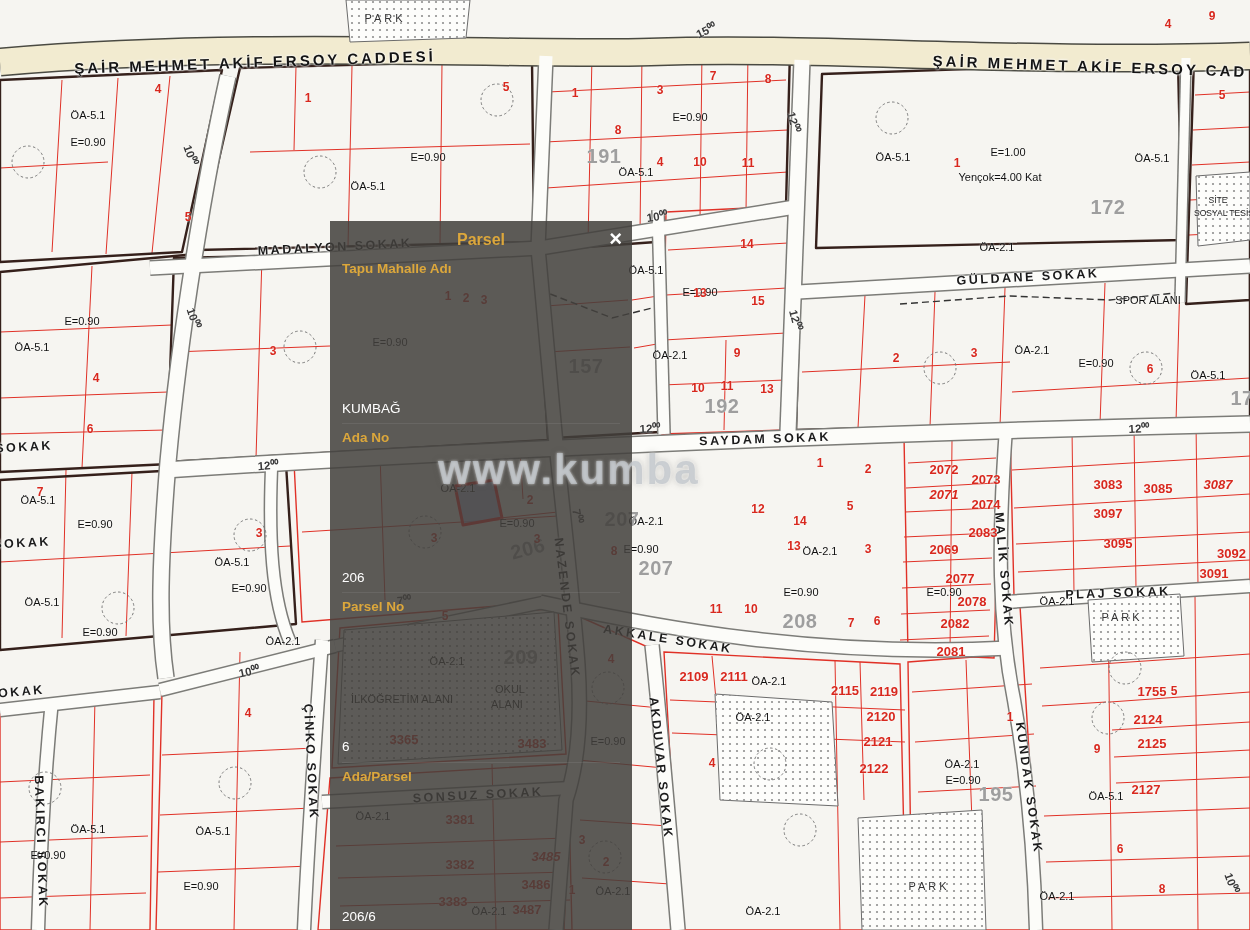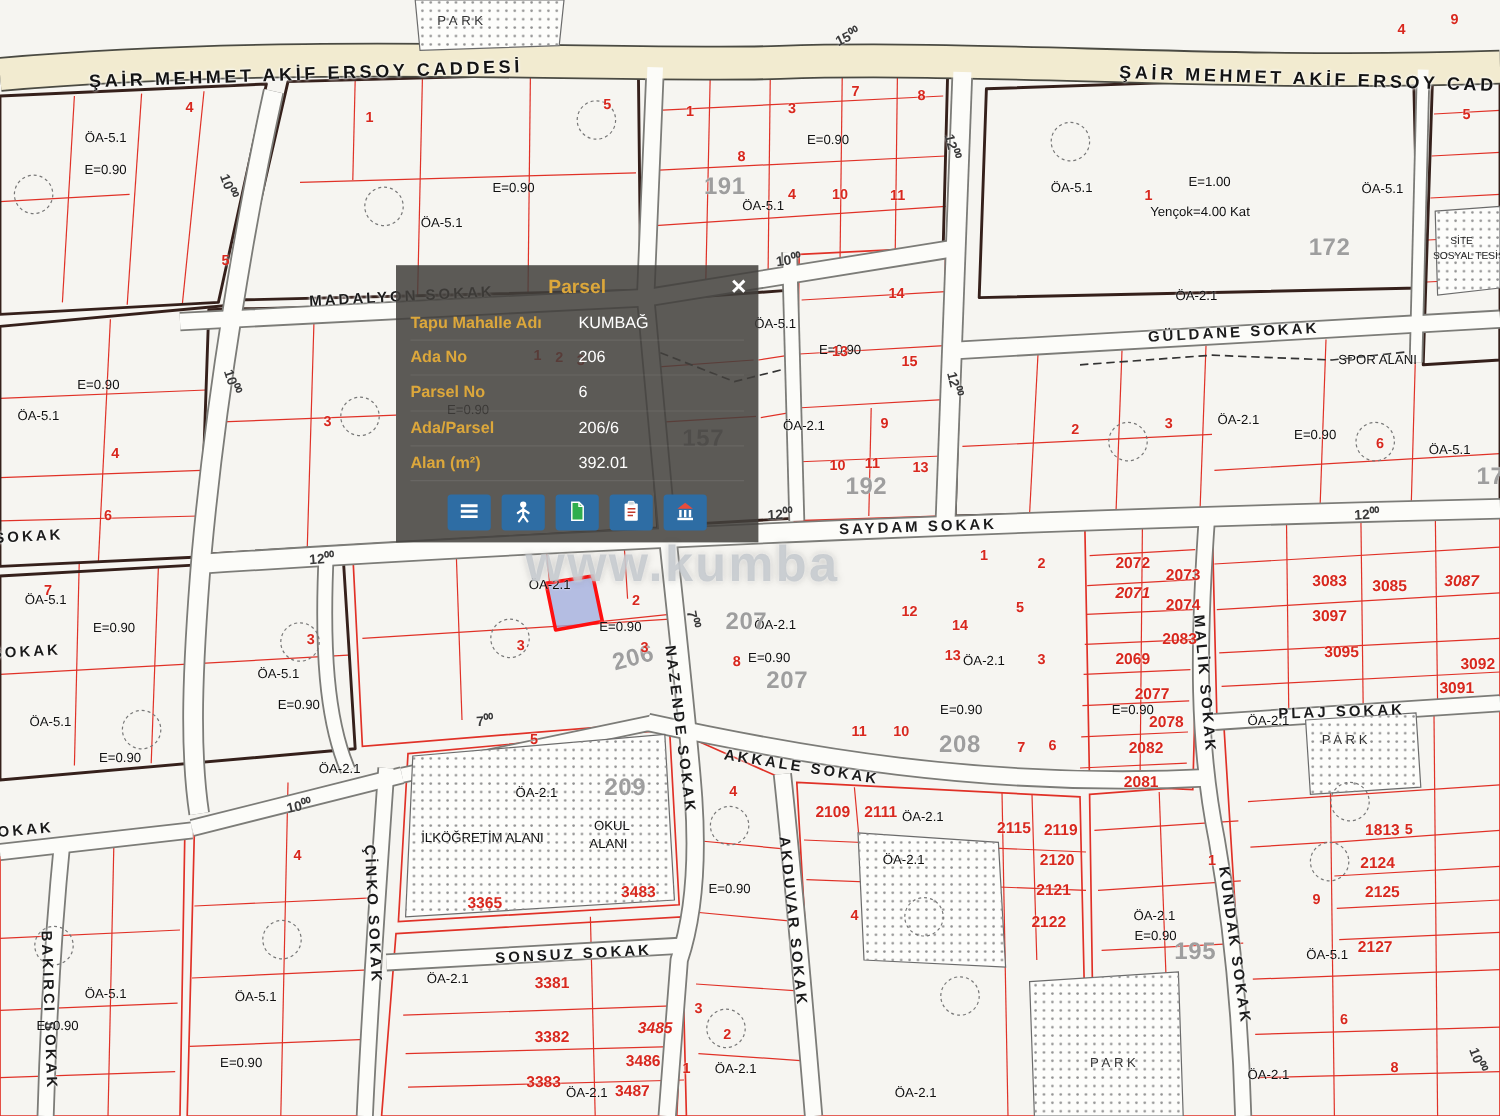--- a/index.html
+++ b/index.html
@@ -35,21 +35,21 @@
   .bcirc{fill:none;stroke:#777;stroke-width:1;stroke-dasharray:2.5 2.5;}
   .selparcel{fill:#9aa8dc;fill-opacity:.72;stroke:#ff0f0f;stroke-width:3;stroke-linejoin:round;}
 
   
   .popup{position:absolute;left:330px;top:221px;width:302px;z-index:10;
          background:rgba(66,64,61,.86);padding:8px 12px 10px;box-sizing:border-box;color:#fff;}
   .popup-head{position:relative;text-align:center;margin-bottom:4px;height:22px;}
   .popup-title{color:#dca73b;font-weight:bold;font-size:16px;line-height:22px;}
   .popup-close{position:absolute;right:-4px;top:-3px;color:#fff;font-size:22px;font-weight:bold;
                background:none;border:none;cursor:pointer;line-height:1;padding:2px;}
-  .prow{display:flex;padding:5px 0;border-bottom:1px solid rgba(255,255,255,.08);font-size:13.5px;line-height:1.35;}
+  .prow{display:flex;padding:5px 0;border-bottom:1px solid rgba(255,255,255,.08);font-size:13.5px;line-height:1.35;flex-direction:column;}
   .plabel{flex:0 0 140px;color:#dca73b;font-weight:bold;}
   .pvalue{flex:1;color:#fff;}
   .pbuttons{display:flex;justify-content:center;gap:9px;margin-top:11px;}
   .pbtn{width:36px;height:30px;background:#2e6da4;border:none;border-radius:3px;
         display:flex;align-items:center;justify-content:center;cursor:pointer;padding:0;}
 
   .watermark{position:absolute;left:438px;top:446px;z-index:20;pointer-events:none;
              font-size:42px;font-weight:bold;letter-spacing:2px;
              color:rgba(190,195,200,.75);
              text-shadow:0 0 3px rgba(255,255,255,.7),0 0 6px rgba(90,90,90,.35);}
@@ -383,25 +383,25 @@
       <div class="lb redbig" style="left: 1118px; top: 543px; --r: 0deg;">3095</div>
       <div class="lb redbig" style="left: 1212px; top: 553px; padding-left: 39px; --r: 0deg;">3092</div>
       <div class="lb redbig" style="left: 1214px; top: 573px; --r: 0deg;">3091</div>
       <div class="lb redbig" style="left: 694px; top: 676px; --r: 0deg;">2109</div>
       <div class="lb redbig" style="left: 734px; top: 676px; --r: 0deg;">2111</div>
       <div class="lb redbig" style="left: 845px; top: 690px; --r: 0deg;">2115</div>
       <div class="lb redbig" style="left: 884px; top: 691px; --r: 0deg;">2119</div>
       <div class="lb redbig" style="left: 881px; top: 716px; --r: 0deg;">2120</div>
       <div class="lb redbig" style="left: 878px; top: 741px; --r: 0deg;">2121</div>
       <div class="lb redbig" style="left: 874px; top: 768px; --r: 0deg;">2122</div>
-      <div class="lb redbig" style="left: 1152px; top: 691px; --r: 0deg;">1813</div>
+      <div class="lb redbig" style="left: 1152px; top: 691px; --r: 0deg;">1755</div>
       <div class="lb redbig" style="left: 1148px; top: 719px; --r: 0deg;">2124</div>
       <div class="lb redbig" style="left: 1152px; top: 743px; --r: 0deg;">2125</div>
       <div class="lb redbig" style="left: 1146px; top: 789px; --r: 0deg;">2127</div>
-      <div class="lb redbig" style="left: 404px; top: 739px; margin-top: 13px; --r: 0deg;">3365</div>
+      <div class="lb redbig" style="left: 404px; top: 739px; --r: 0deg;">3365</div>
       <div class="lb redbig" style="left: 532px; top: 743px; --r: 0deg;">3483</div>
       <div class="lb redbig" style="left: 460px; top: 819px; --r: 0deg;">3381</div>
       <div class="lb redbig" style="left: 546px; top: 856px; font-style: italic; --r: 0deg;">3485</div>
       <div class="lb redbig" style="left: 460px; top: 864px; --r: 0deg;">3382</div>
       <div class="lb redbig" style="left: 536px; top: 884px; --r: 0deg;">3486</div>
       <div class="lb redbig" style="left: 453px; top: 901px; --r: 0deg;">3383</div>
       <div class="lb redbig" style="left: 527px; top: 909px; --r: 0deg;">3487</div>
       <div class="lb rednum" style="left: 575px; top: 93px; --r: 0deg;">1</div>
       <div class="lb rednum" style="left: 660px; top: 90px; --r: 0deg;">3</div>
       <div class="lb rednum" style="left: 713px; top: 76px; --r: 0deg;">7</div>

